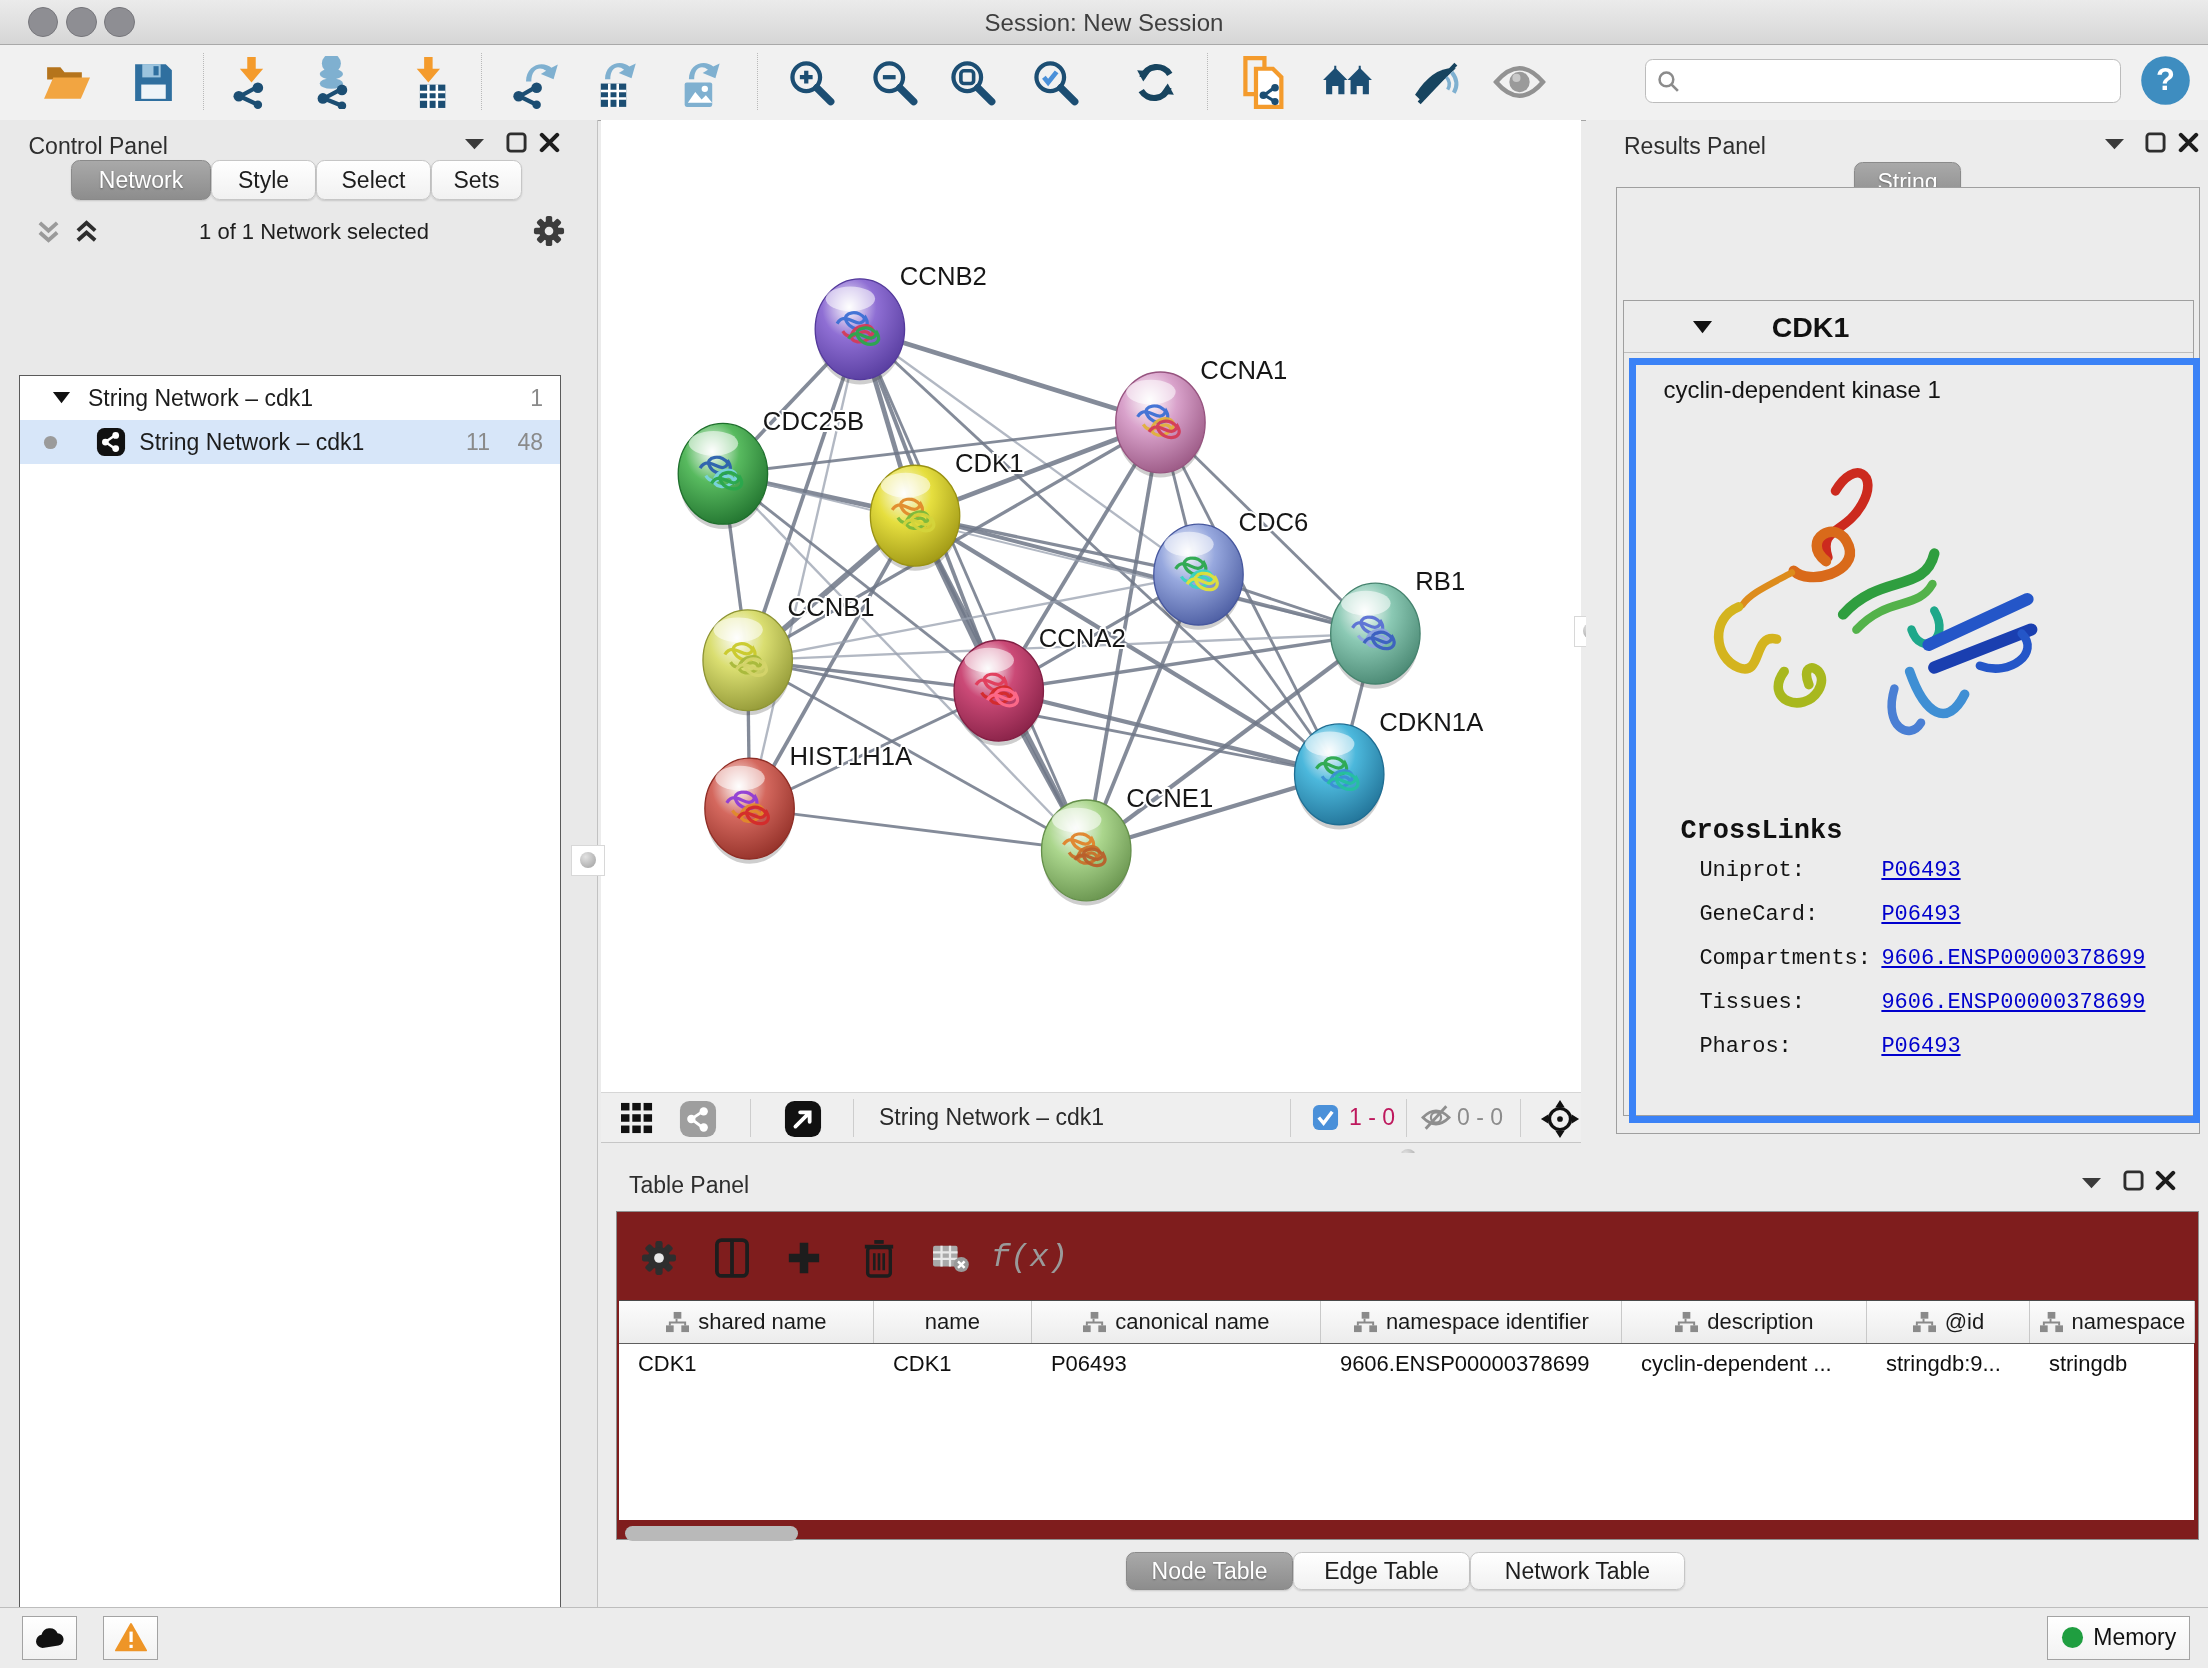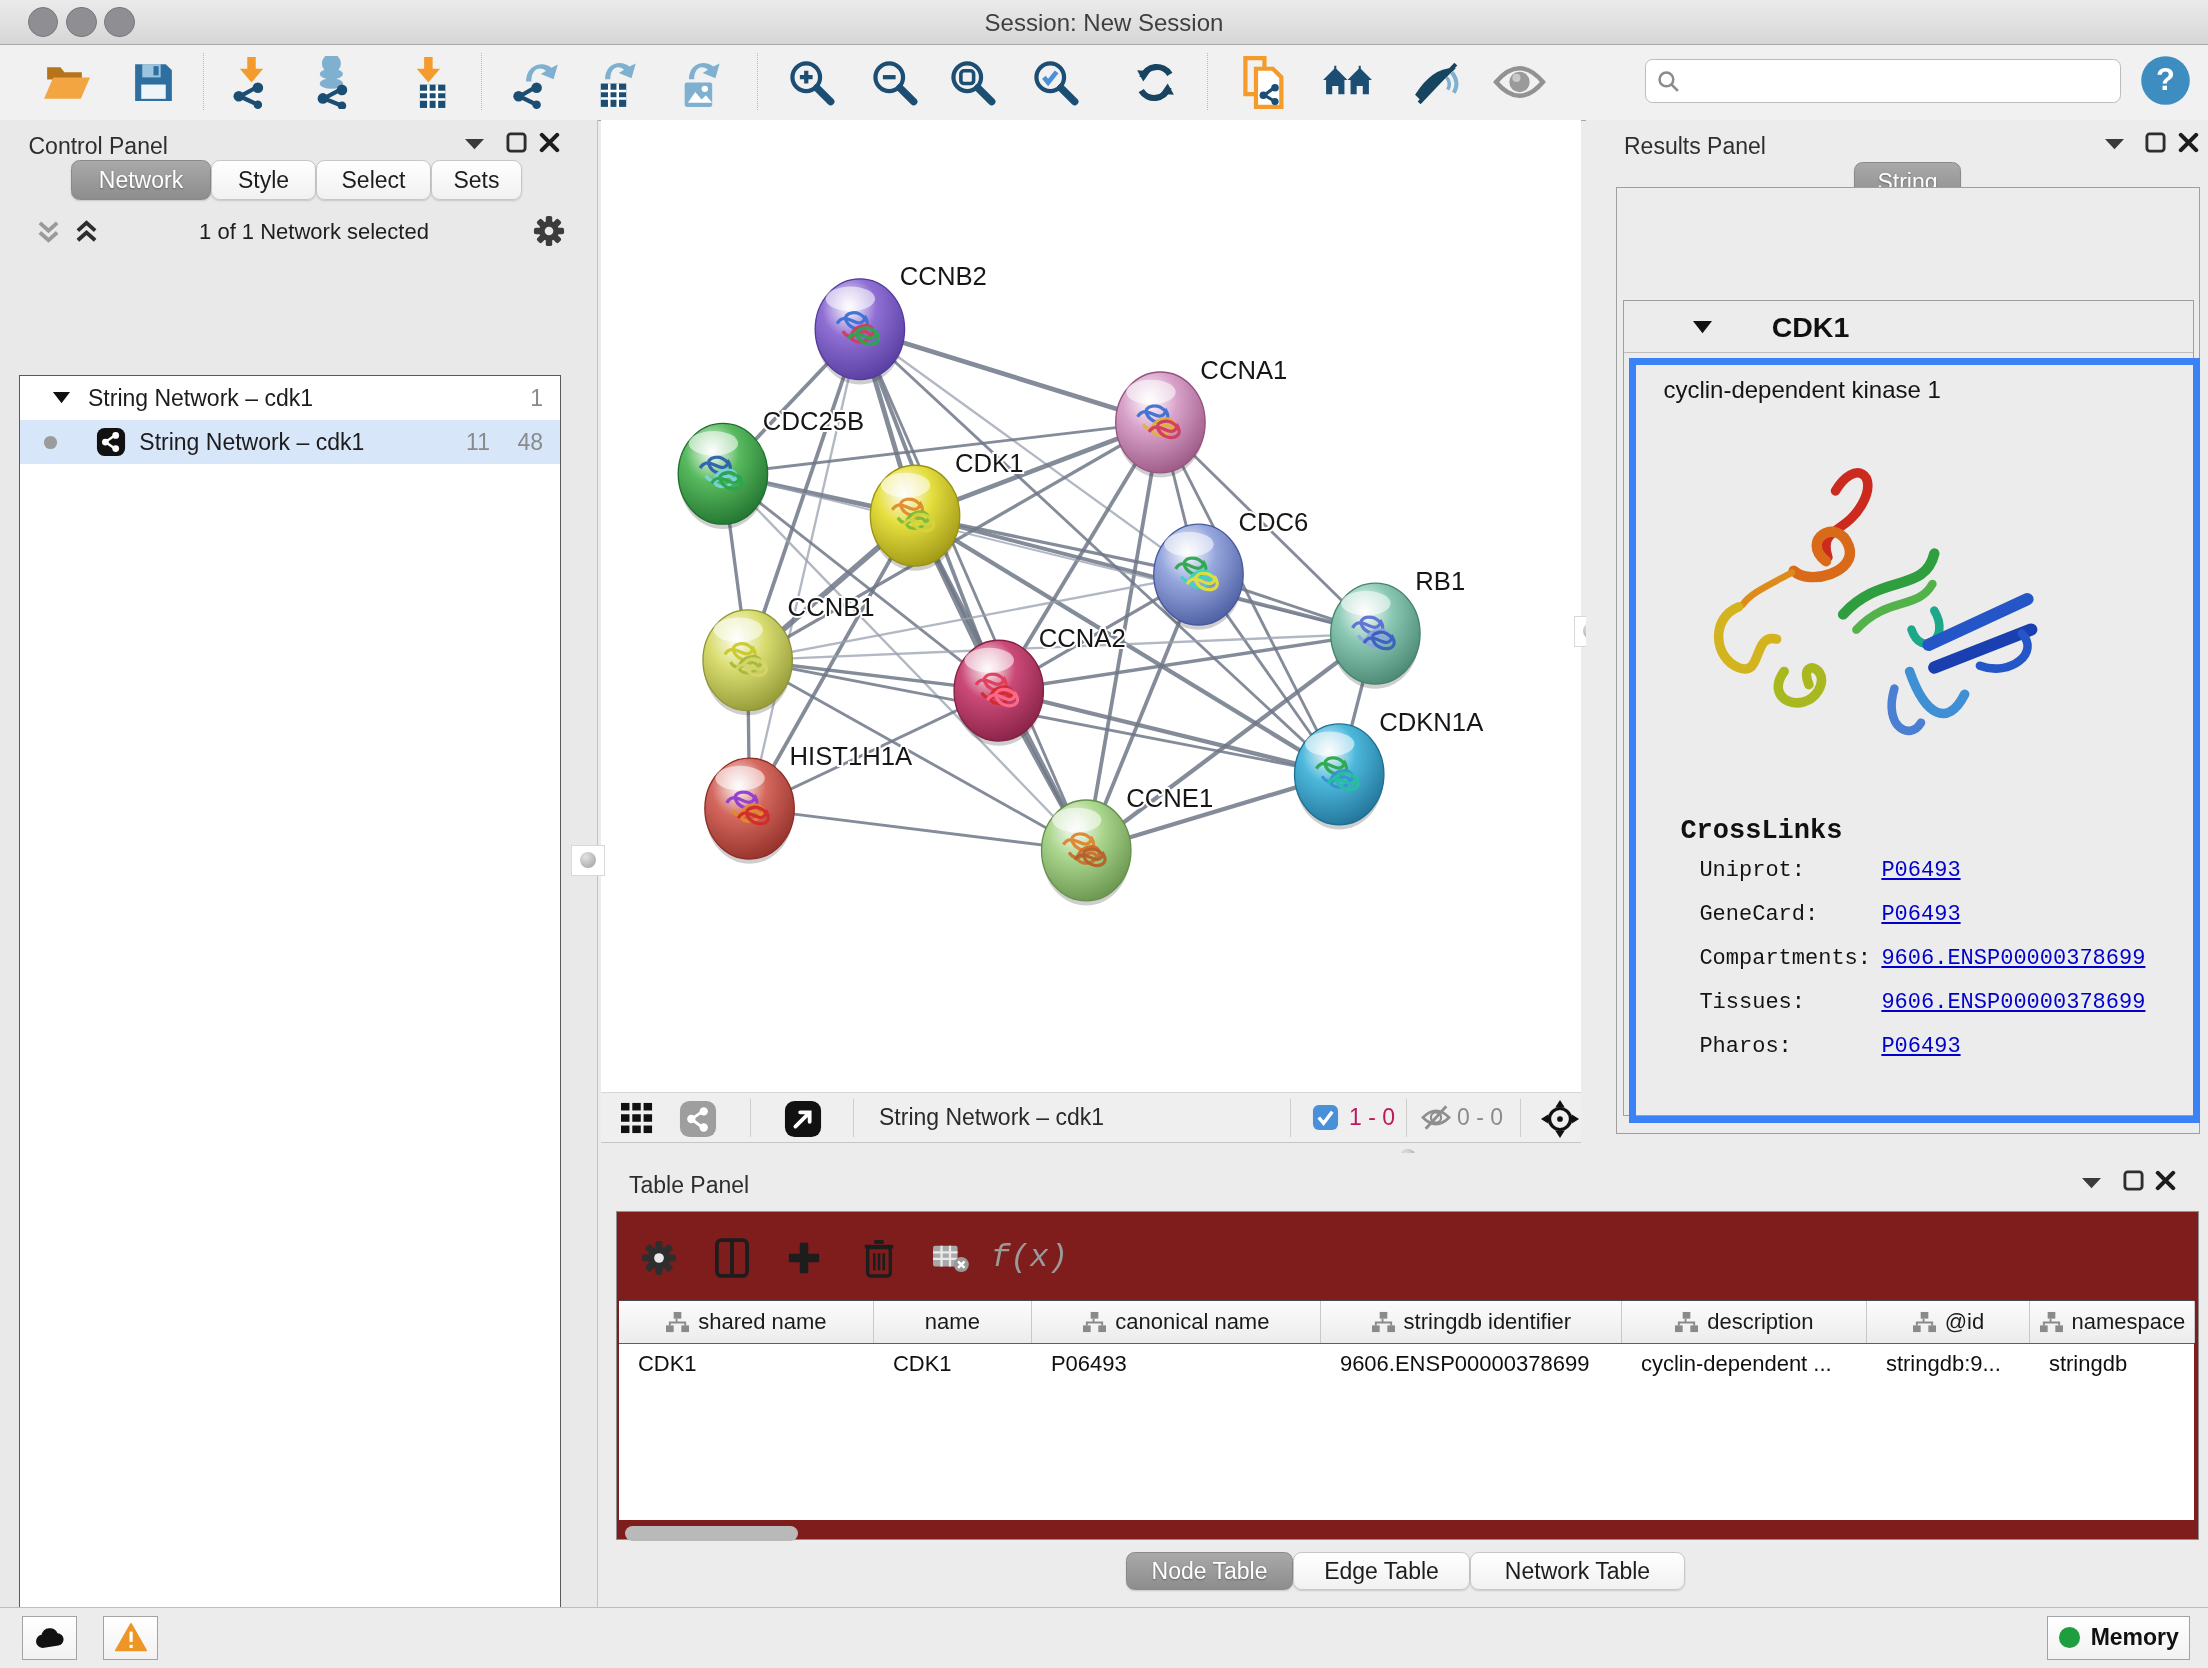--- a/index.html
+++ b/index.html
@@ -38,21 +38,21 @@
   .xl-label{position:absolute;left:63px;color:#141414;}
   .xl-link{position:absolute;left:245px;color:#0000cd;text-decoration:underline;}
   .ticon{top:21px;width:49px;height:49px;display:flex;align-items:center;justify-content:center;}
   .thead{display:flex;height:42px;background:linear-gradient(#fcfcfc,#ececec);border-bottom:1.9px solid #5e5e5e;}
   .th{display:flex;align-items:center;justify-content:center;gap:8px;font-size:22px;color:#1a1a1a;border-right:1px solid #c9c9c9;box-sizing:border-box;overflow:hidden;white-space:nowrap;flex:none;}
   .trow{display:flex;height:40px;background:#fff;}
   .td{display:flex;align-items:center;padding-left:19px;font-size:22px;color:#101010;box-sizing:border-box;overflow:hidden;white-space:nowrap;flex:none;}
   .hscroll{left:623px;top:1512px;width:173px;height:15px;border-radius:7.6px;background:#b9b9b9;}
   
   .bottombar{left:0;top:1607px;width:2208px;height:61px;background:#ececec;border-top:1.9px solid #bdbdbd;}
-  .bbtn{top:7.6px;height:44px;background:linear-gradient(#ffffff,#f2f2f2);border:1.9px solid #a3a3a3;display:flex;align-items:center;justify-content:center;box-sizing:border-box;font-weight:bold;}
+  .bbtn{top:7.6px;height:44px;background:linear-gradient(#ffffff,#f2f2f2);border:1.9px solid #a3a3a3;display:flex;align-items:center;justify-content:center;box-sizing:border-box;}
   svg{display:block;}
   .nodelabel{font-size:27px;fill:#161616;font-family:"Liberation Sans",sans-serif;}
 </style>
 </head>
 <body>
 
 <div id="app">
 
   <div class="abs titlebar">
     <span class="abs tl" style="left:27.6px"></span>
@@ -786,21 +786,21 @@
             </div>
             <div class="th" style="width: 301px;">
               <svg width="25" height="23" viewBox="0 0 26 24">
                 <g fill="#8a8a8a">
                   <rect x="9" y="1" width="8" height="7"></rect>
                   <rect x="1" y="15" width="8" height="7"></rect>
                   <rect x="17" y="15" width="8" height="7"></rect>
                   <path d="M12 8v4M5 15v-3h16v3" stroke="#8a8a8a" stroke-width="2" fill="none"></path>
                 </g>
               </svg>
-              <span>stringdb identifier</span>
+              <span>namespace identifier</span>
             </div>
             <div class="th" style="width: 245px;">
               <svg width="25" height="23" viewBox="0 0 26 24">
                 <g fill="#8a8a8a">
                   <rect x="9" y="1" width="8" height="7"></rect>
                   <rect x="1" y="15" width="8" height="7"></rect>
                   <rect x="17" y="15" width="8" height="7"></rect>
                   <path d="M12 8v4M5 15v-3h16v3" stroke="#8a8a8a" stroke-width="2" fill="none"></path>
                 </g>
               </svg>

